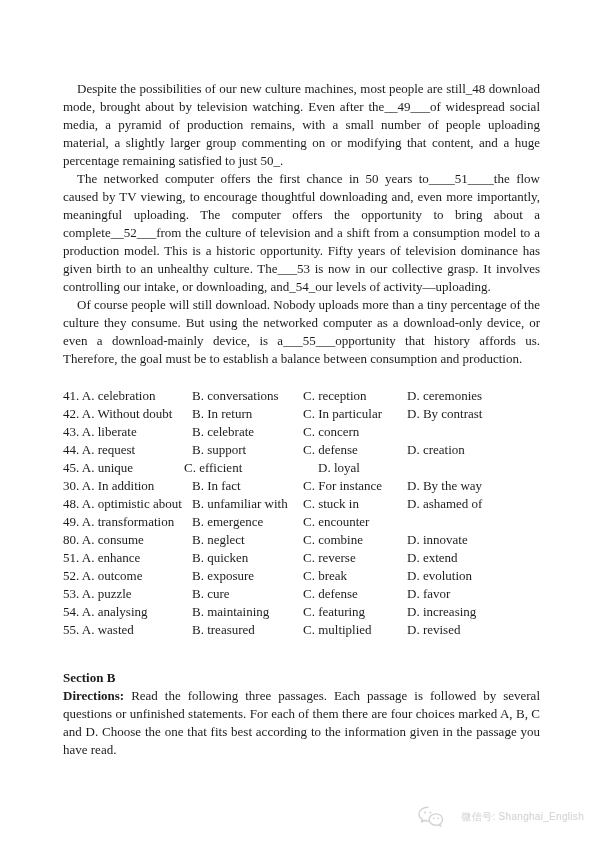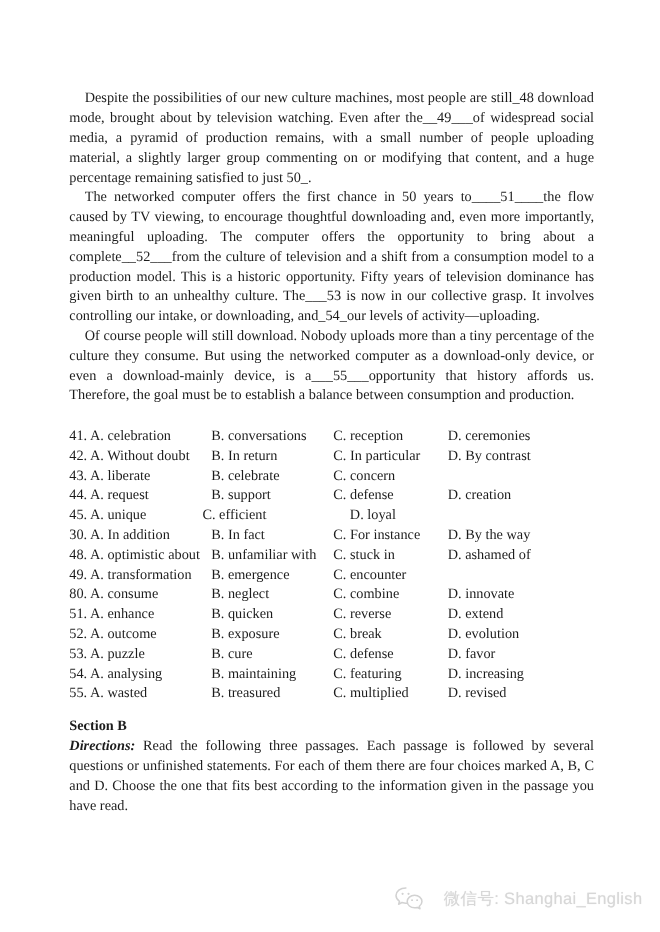--- a/index.html
+++ b/index.html
@@ -43,45 +43,44 @@
     align-items: baseline;
   }
   .q-row.alt {
     grid-template-columns: 102px 115px 103px 1fr;
     gap: 19px;
   }
   .q-cell {
     white-space: nowrap;
   }
   .section-b {
-    margin-top: 12px;
+    margin-top: 30px;
   }
   .section-b .heading {
     font-weight: bold;
     margin: 0;
   }
   .section-b .directions {
     margin: 0;
     text-align: justify;
   }
   .section-b .directions .label {
     font-weight: bold;
-    font-style: italic;
   }
   .watermark {
     position: absolute;
     right: 16px;
     top: 803px;
     height: 28px;
     display: flex;
     align-items: center;
     gap: 15px;
     color: #d7d7d7;
     font-family: "Liberation Sans", sans-serif;
-    font-size: 15px;
+    font-size: 10px;
     letter-spacing: 0.3px;
     text-shadow: 0 0 1px #e6e6e6;
     white-space: nowrap;
   }
   .watermark svg {
     display: block;
   }
 </style>
 </head>
 <body>

